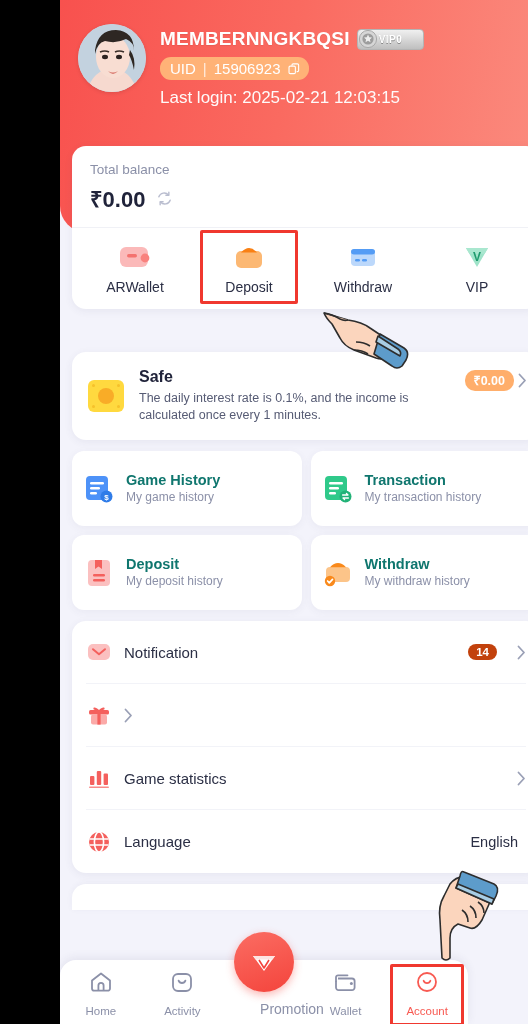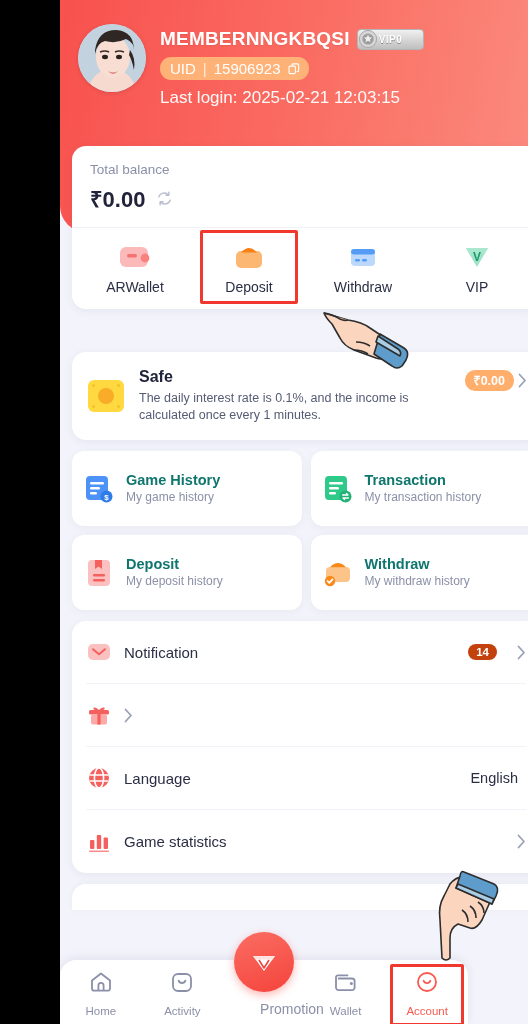--- a/index.html
+++ b/index.html
@@ -393,39 +393,39 @@
         <path d="M13 8C10.6 5.2 7 4.6 7.4 6.8 7.8 8.6 11 8 13 8z" fill="#f4605d"></path>
         <path d="M13 8c2.4-2.8 6-3.4 5.6-1.2C18.2 8.6 15 8 13 8z" fill="#f4605d"></path>
       </svg>
       <svg class="chev" viewBox="0 0 9 15">
         <path d="M1.5 1.5L7 7.5l-5.5 6" fill="none" stroke="#9aa0b6" stroke-width="1.8" stroke-linecap="round" stroke-linejoin="round"></path>
       </svg>
     </div>
 
     <div class="lrow">
       <svg class="l-ic" viewBox="0 0 26 26">
-        <circle cx="13" cy="13" r="10" fill="#f4605d"></circle>
-        <ellipse cx="13" cy="13" rx="4.6" ry="10" fill="none" stroke="#fff" stroke-width="1.6"></ellipse>
-        <path d="M3.6 10h18.8M3.6 16h18.8" stroke="#fff" stroke-width="1.6" fill="none"></path>
-      </svg>
-      <span class="l-lbl">Language</span>
-      <span class="l-val">English</span>
-    </div>
-
-    <div class="lrow">
-      <svg class="l-ic" viewBox="0 0 26 26">
         <rect x="4" y="11" width="4.4" height="9" rx="1" fill="#f4605d"></rect>
         <rect x="10.8" y="6" width="4.4" height="14" rx="1" fill="#f4605d"></rect>
         <rect x="17.6" y="8.5" width="4.4" height="11.5" rx="1" fill="#f4605d"></rect>
         <rect x="3" y="21.4" width="20" height="1.6" rx=".8" fill="#f98a88"></rect>
       </svg>
       <span class="l-lbl">Game statistics</span>
       <svg class="chev" viewBox="0 0 9 15">
         <path d="M1.5 1.5L7 7.5l-5.5 6" fill="none" stroke="#9aa0b6" stroke-width="1.8" stroke-linecap="round" stroke-linejoin="round"></path>
       </svg>
+    </div>
+
+    <div class="lrow">
+      <svg class="l-ic" viewBox="0 0 26 26">
+        <circle cx="13" cy="13" r="10" fill="#f4605d"></circle>
+        <ellipse cx="13" cy="13" rx="4.6" ry="10" fill="none" stroke="#fff" stroke-width="1.6"></ellipse>
+        <path d="M3.6 10h18.8M3.6 16h18.8" stroke="#fff" stroke-width="1.6" fill="none"></path>
+      </svg>
+      <span class="l-lbl">Language</span>
+      <span class="l-val">English</span>
     </div>
   </div>
 
   <div class="tail-card"></div>
 
   <div class="navbar">
 
     <div class="nav-item">
       <svg class="nav-ic" viewBox="0 0 26 26">
         <path d="M4 11.5L13 4.5l9 7v8a2.2 2.2 0 01-2.2 2.2H6.2A2.2 2.2 0 014 19.5z" fill="none" stroke="#8b90a8" stroke-width="1.8" stroke-linejoin="round"></path>

